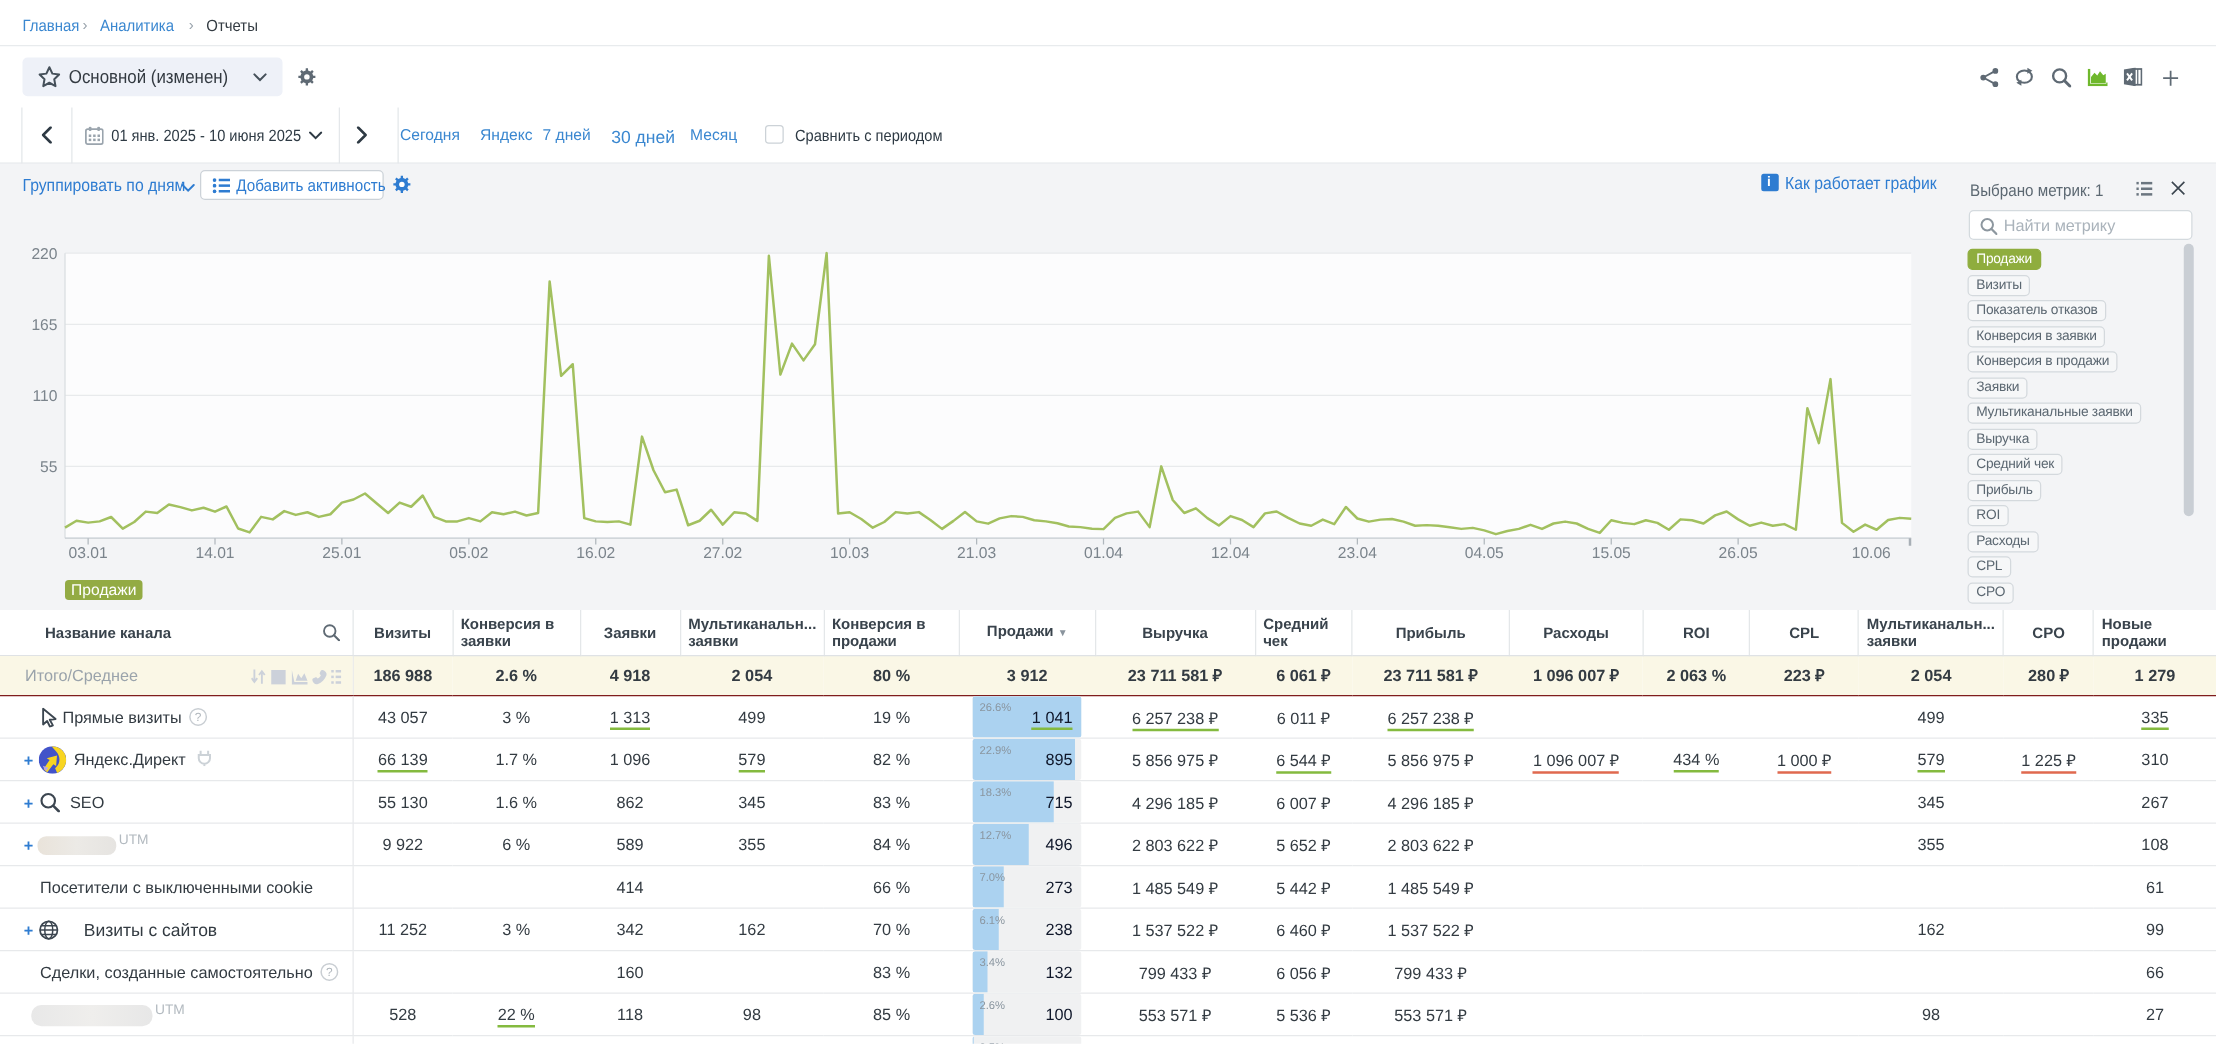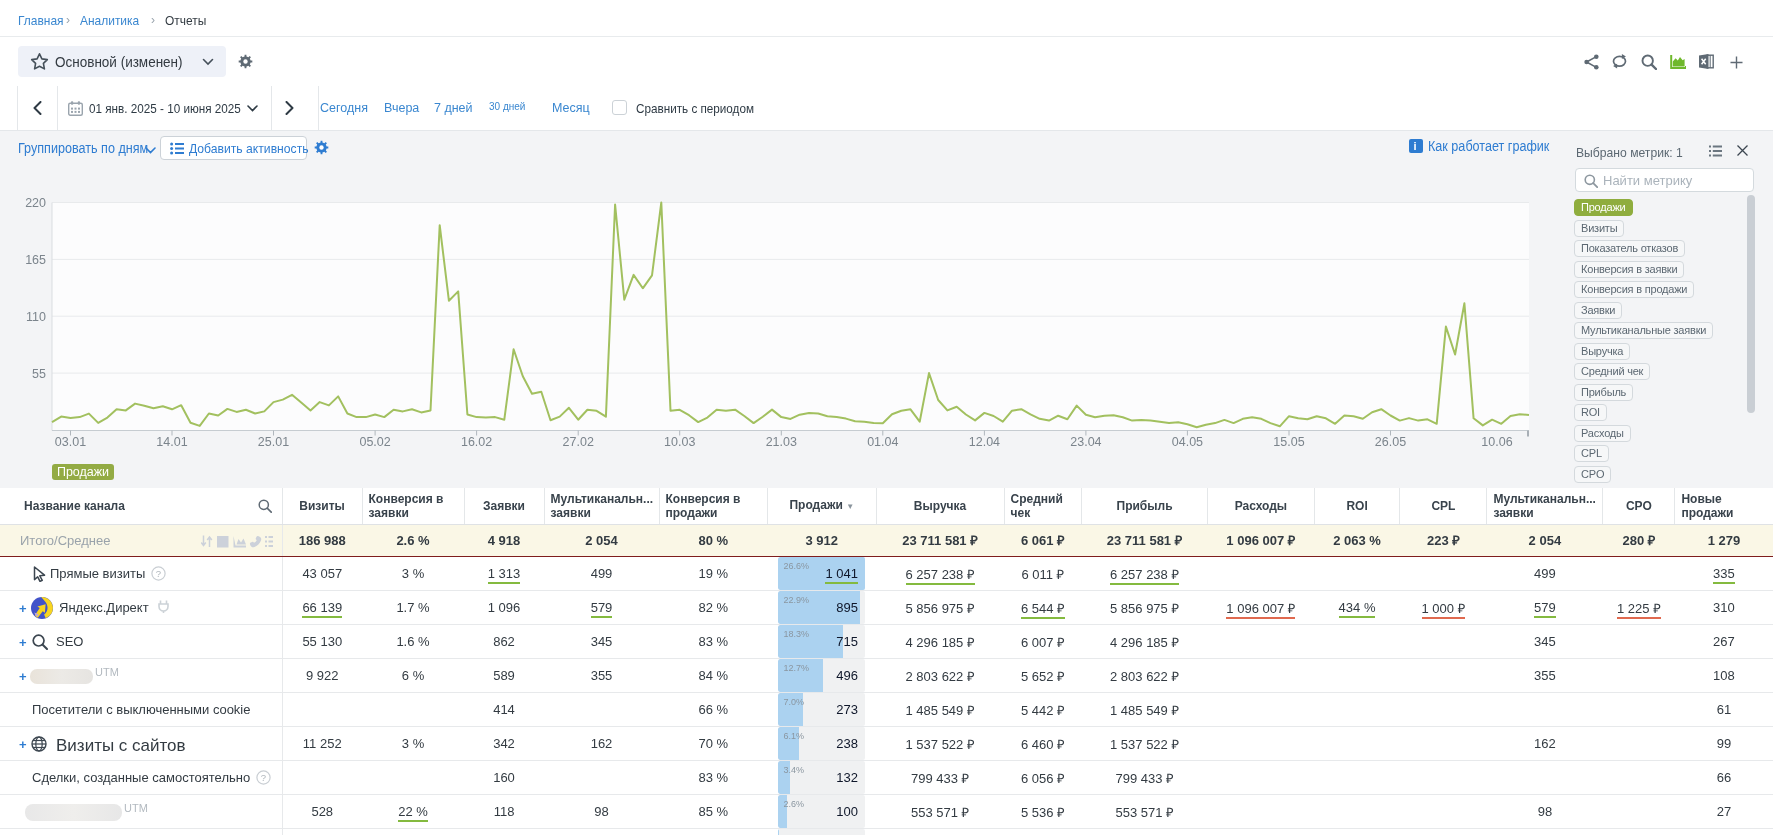--- a/index.html
+++ b/index.html
@@ -93,23 +93,23 @@
     <rect x="10" y="6.6" width="2" height="2" fill="#9aa4ad"></rect>
   <rect x="3" y="9.9" width="2" height="2" fill="#9aa4ad"></rect>
     <rect x="6.5" y="9.9" width="2" height="2" fill="#9aa4ad"></rect>
     <rect x="10" y="9.9" width="2" height="2" fill="#9aa4ad"></rect>
   </svg>
 <div class="abs nx" style="left:89px;top:101px;font-size:13px;color:#2e3a44">01 янв. 2025 - 10 июня 2025</div>
 <svg class="abs" style="left:247px;top:105px" width="11" height="7" viewBox="0 0 11 7">
     <path d="M1 1 L5.5 5.5 L10 1" stroke="#2e3a44" stroke-width="1.6" fill="none" stroke-linecap="round"></path>
   </svg>
 <div class="abs" style="left:320px;top:101px;font-size:12.5px;color:#3a87d0;white-space:nowrap">Сегодня</div>
-<div class="abs" style="left:384px;top:101px;font-size:12.5px;color:#3a87d0;white-space:nowrap">Вчера</div>
+<div class="abs" style="left:384px;top:101px;font-size:12.5px;color:#3a87d0;white-space:nowrap">Яндекс</div>
 <div class="abs" style="left:434px;top:101px;font-size:12.5px;color:#3a87d0;white-space:nowrap">7 дней</div>
-<div class="abs" style="left:489px;top:101px;font-size:10px;color:#3a87d0;white-space:nowrap">30 дней</div>
+<div class="abs" style="left:489px;top:101px;font-size:14px;color:#3a87d0;white-space:nowrap">30 дней</div>
 <div class="abs" style="left:552px;top:101px;font-size:12.5px;color:#3a87d0;white-space:nowrap">Месяц</div>
 <div class="abs" style="left:612px;top:100px;width:15px;height:15px;background:#fff;border:1px solid #ccd2d7;border-radius:3px"></div>
 <div class="abs nx" style="left:636px;top:101px;font-size:13px;color:#2e3a44">Сравнить с периодом</div>
 
 <div class="abs" style="left:0;top:131px;width:1773px;height:356.5px;background:#f3f4f6">
   <div class="abs nx" style="left:18px;top:9px;font-size:14px;color:#2e7cd1">Группировать по дням</div>
   <svg class="abs" style="left:145px;top:16px" width="11" height="7" viewBox="0 0 11 7">
       <path d="M1 1 L5.5 5.5 L10 1" stroke="#2e7cd1" stroke-width="1.6" fill="none" stroke-linecap="round"></path>
     </svg>
   <div class="abs" style="left:160px;top:5px;width:147px;height:24px;background:#fff;border:1px solid #ccd2d8;border-radius:4px">
@@ -230,21 +230,21 @@
         <col style="width:126px">
         <col style="width:106.7px">
         <col style="width:85.7px">
         <col style="width:87px">
         <col style="width:116px">
         <col style="width:72px">
         <col style="width:98px">
 </colgroup>
 <tbody>
         <tr>
-<th style="text-align:left;padding-left:24px;position:relative">Название канала
+<th style="text-align:left;padding-left:36px;position:relative">Название канала
   <svg style="position:absolute;right:10px;top:11px" width="14" height="14" viewBox="0 0 14 14">
               <circle cx="5.8" cy="5.8" r="4.6" fill="none" stroke="#5f6a74" stroke-width="1.5"></circle>
               <line x1="9.2" y1="9.2" x2="13.2" y2="13.2" stroke="#5f6a74" stroke-width="1.7" stroke-linecap="round"></line>
             </svg></th>
 <th>Визиты</th>
 <th><div style="display:inline-block;text-align:left">Конверсия в заявки</div></th>
 <th>Заявки</th>
 <th><div style="display:inline-block;text-align:left">Мультиканальн... заявки</div></th>
 <th><div style="display:inline-block;text-align:left">Конверсия в продажи</div></th>
 <th>Продажи <span style="color:#8a949d;font-size:8px">▼</span></th>
@@ -466,21 +466,21 @@
           <td>
             <div style="position:relative;height:0">
               <span style="position:absolute;left:19px;top:-7px;color:#2e7cd1;font-weight:bold;font-size:13px">+</span>
               <svg style="position:absolute;left:31px;top:-8px" width="16" height="16" viewBox="0 0 16 16">
                 <circle cx="8" cy="8" r="7" fill="none" stroke="#3c4650" stroke-width="1.4"></circle>
                 <ellipse cx="8" cy="8" rx="3.2" ry="7" fill="none" stroke="#3c4650" stroke-width="1.2"></ellipse>
                 <line x1="1" y1="8" x2="15" y2="8" stroke="#3c4650" stroke-width="1.2"></line>
                 <line x1="2" y1="4.5" x2="14" y2="4.5" stroke="#3c4650" stroke-width="1.2"></line>
                 <line x1="2" y1="11.5" x2="14" y2="11.5" stroke="#3c4650" stroke-width="1.2"></line>
               </svg>
-              <span style="position:absolute;left:56px;top:-8px;white-space:nowrap;font-size:17px">Визиты с сайтов</span>
+              <span style="position:absolute;left:67px;top:-8px;white-space:nowrap;font-size:14px">Визиты с сайтов</span>
             </div>
           </td>
           <td>11 252</td>
           <td>3 %</td>
           <td>342</td>
           <td>162</td>
           <td>70 %</td>
           <td>
             <div style="position:relative">
               <div class="bartrack">

